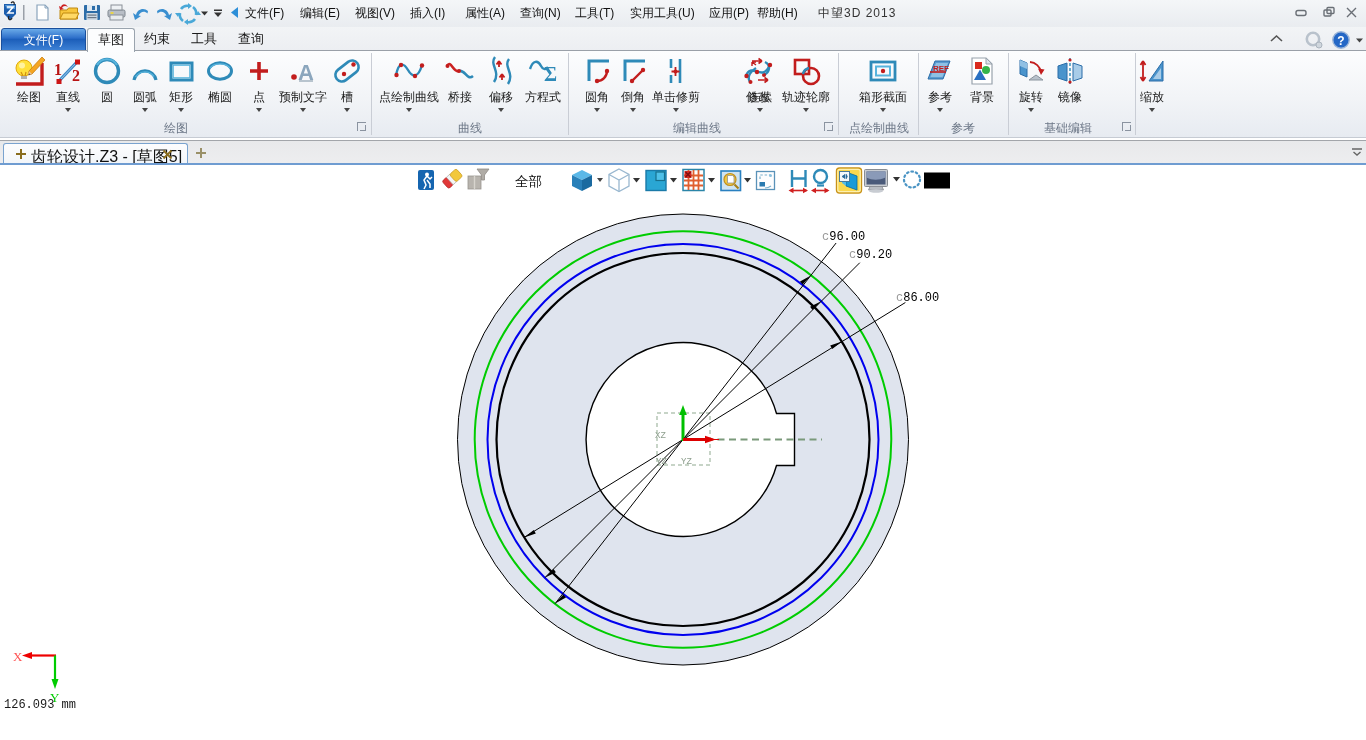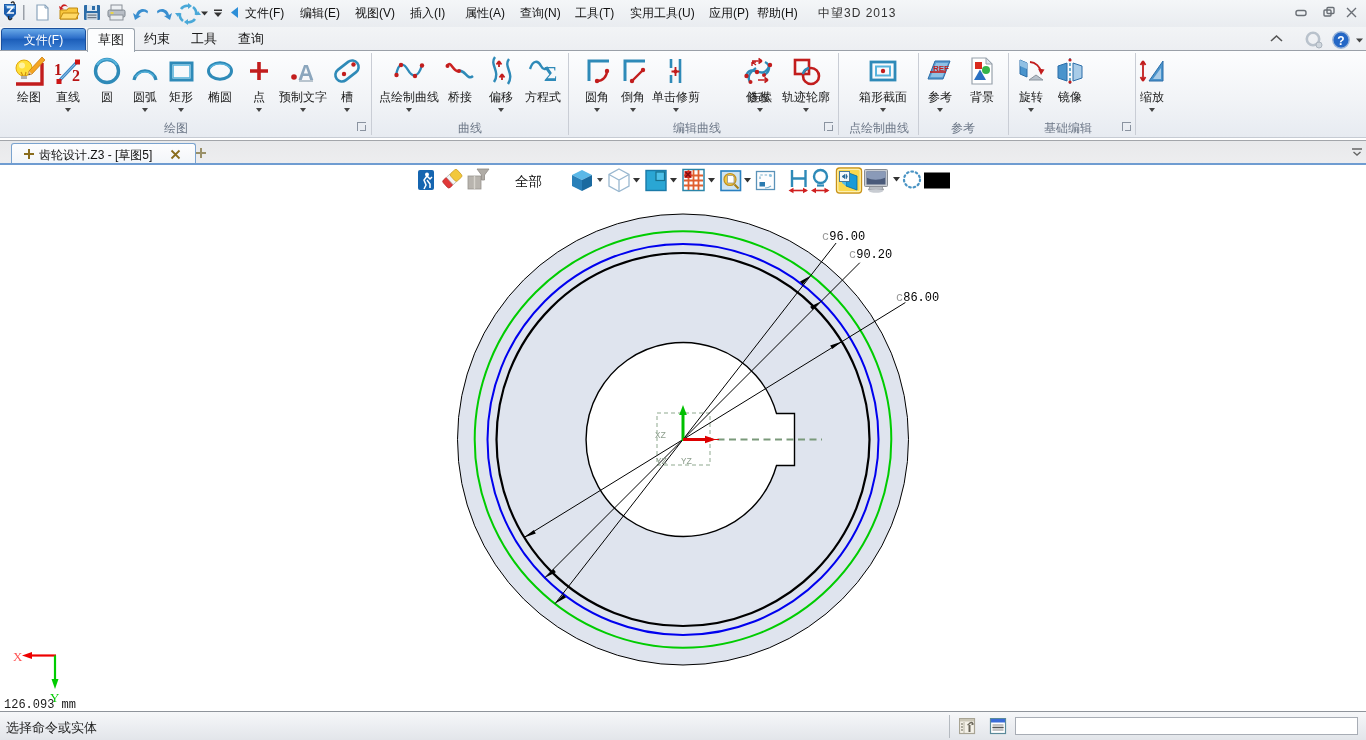--- a/index.html
+++ b/index.html
@@ -24,21 +24,21 @@
 .rbtn{position:absolute;top:4px;text-align:center;}
 .rbtn svg{display:block;margin:0 auto;}
 .rlabel{font-size:12px;color:#1a1a1a;margin-top:2px;white-space:nowrap;}
 .darr{width:0;height:0;border-left:3.5px solid transparent;border-right:3.5px solid transparent;border-top:4px solid #444;margin:2px auto 0;}
 .gfoot{position:absolute;top:69px;font-size:12px;color:#6b7686;text-align:center;white-space:nowrap;}
 .glaunch{position:absolute;top:71px;width:9px;height:9px;border-left:1px solid #8a93a0;border-top:1px solid #8a93a0;}
 .glaunch:after{content:"";position:absolute;left:2px;top:2px;width:5px;height:5px;border-right:1.5px solid #8a93a0;border-bottom:1.5px solid #8a93a0;}
 
 #docbar{position:absolute;left:0;top:140px;width:1366px;height:23px;background:linear-gradient(#e8e9eb,#ededef);border-top:1px solid #a2a5aa;}
 #blueline{position:absolute;left:0;top:163px;width:1366px;height:2px;background:#6f9cd1;}
-#doctab{position:absolute;left:11px;top:2px;width:185px;height:21px;background:linear-gradient(#fdfdfe,#f2f5f9);border:1px solid #7aa3cf;border-bottom:none;border-radius:3px 3px 0 0;font-size:12px;color:#111;}
+#doctab{position:absolute;left:3px;top:2px;width:185px;height:21px;background:linear-gradient(#fdfdfe,#f2f5f9);border:1px solid #7aa3cf;border-bottom:none;border-radius:3px 3px 0 0;font-size:16px;color:#111;}
 
 #canvas{position:absolute;left:0;top:165px;width:1366px;height:546px;background:#fff;}
 
 #statusbar{position:absolute;left:0;top:711px;width:1366px;height:29px;background:linear-gradient(#f6f7f9,#e2e5ea);border-top:1px solid #8f949b;}
 #statustext{position:absolute;left:6px;top:7px;font-size:13px;color:#222;}
 #cmdbox{position:absolute;left:1015px;top:5px;width:343px;height:18px;background:#fff;border:1px solid #a8adb5;}
 .ssep{position:absolute;top:3px;width:1px;height:23px;background:#b5bac0;}
 </style>
 </head>
 <body>
@@ -529,32 +529,13 @@
         <line x1="56" y1="655.5" x2="30" y2="655.5" stroke="#ee0000" stroke-width="2.2"></line>
         <polygon points="22,655.5 32,652 32,659" fill="#ee0000"></polygon>
         <line x1="55" y1="655.5" x2="55" y2="681" stroke="#00cc00" stroke-width="2.2"></line>
         <polygon points="55,689 51.5,679 58.5,679" fill="#00cc00"></polygon>
         <text x="13" y="661" font-family="Liberation Serif" font-size="13" fill="#ff5555">X</text>
         <text x="50" y="702" font-family="Liberation Serif" font-size="13" fill="#00cc00">Y</text>
         <text x="4" y="708" font-family="Liberation Mono" font-size="12" fill="#1a1a1a">126.093 mm</text>
       </g>
     </svg>
   </div>
-  <div id="statusbar">
-    <div id="statustext">选择命令或实体</div>
-    <div class="ssep" style="left:949px"></div>
-    <svg class="abs" style="left:959px;top:6px" width="50" height="17" viewBox="0 0 50 17">
-      <rect x="0.5" y="0.5" width="15" height="15" fill="#f4f1e8" stroke="#a8a494" stroke-width="1.2"></rect>
-      <rect x="1" y="1" width="14" height="2.5" fill="#cac6b6"></rect>
-      <path d="M5,4 v11" stroke="#b8b4a4" stroke-width="1"></path>
-      <circle cx="3" cy="6" r="0.9" fill="#8a8678"></circle>
-        <circle cx="3" cy="9" r="0.9" fill="#8a8678"></circle>
-        <circle cx="3" cy="12" r="0.9" fill="#8a8678"></circle>
-      <path d="M10,6 c1.5-2 3.5-2 4,0 l-1.5,0.5 M10,6 l-1.5,1" stroke="#6a665a" stroke-width="1.4" fill="none"></path>
-      <rect x="9.5" y="7" width="2" height="7" fill="#6a665a"></rect>
-      <rect x="31.5" y="0.5" width="15" height="15" fill="#fff" stroke="#5a8a9a" stroke-width="1.2"></rect>
-      <rect x="32" y="1" width="14" height="3.5" fill="#3a6cd8"></rect>
-      <path d="M33.5,7 h11 M33.5,9.5 h11 M33.5,12 h11" stroke="#888" stroke-width="1.2"></path>
-      <path d="M33.5,9.5 h11" stroke="#555" stroke-width="1.6"></path>
-    </svg>
-    <div id="cmdbox"></div>
-  </div>
 </div>
 
 </body></html>

